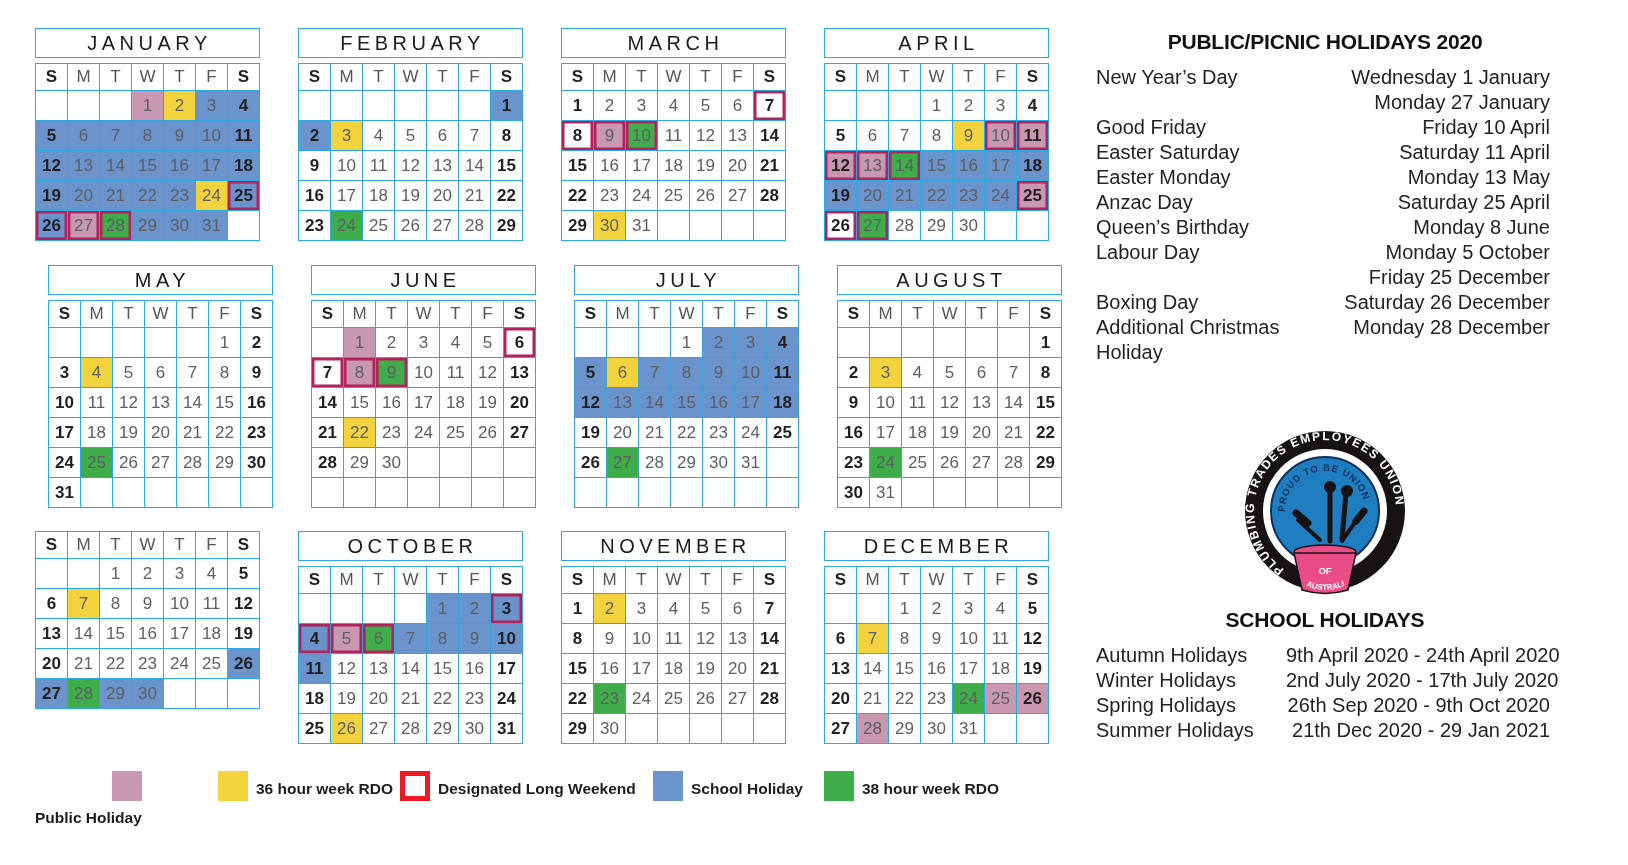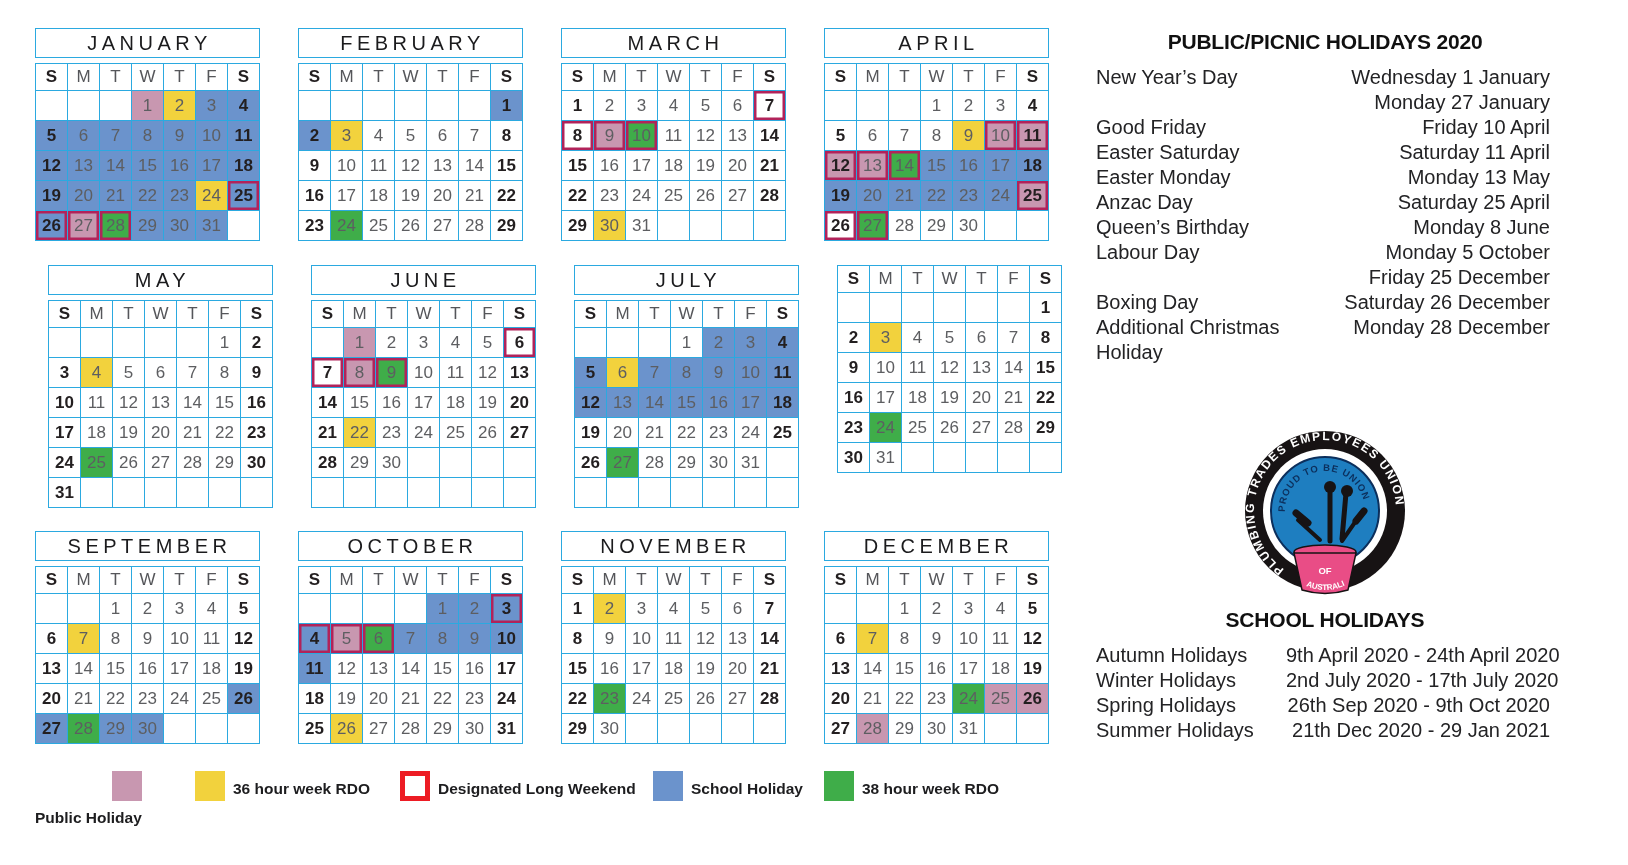--- a/index.html
+++ b/index.html
@@ -411,20 +411,21 @@
             <div class="day empty"></div>
             <div class="day empty"></div>
             <div class="day empty"></div>
             <div class="day empty"></div>
             <div class="day empty"></div>
             <div class="day empty"></div>
             <div class="day empty"></div>
           </div>
         </div>
         <div class="month">
+          <div class="mtitle">AUGUST</div>
           <div class="mgrid" style="grid-template-rows: 27px repeat(6, 30px);">
             <div class="dow end">S</div>
             <div class="dow">M</div>
             <div class="dow">T</div>
             <div class="dow">W</div>
             <div class="dow">T</div>
             <div class="dow">F</div>
             <div class="dow end">S</div>
             <div class="day empty"></div>
             <div class="day empty"></div>
@@ -466,21 +467,20 @@
             <div class="day empty"></div>
             <div class="day empty"></div>
             <div class="day empty"></div>
             <div class="day empty"></div>
             <div class="day empty"></div>
           </div>
         </div>
       </div>
     <div class="band" id="band-3">
         <div class="month">
-          <div class="mtitle">SEPTEMBER</div>
           <div class="mgrid" style="grid-template-rows: 27px repeat(5, 30px);">
             <div class="dow end">S</div>
             <div class="dow">M</div>
             <div class="dow">T</div>
             <div class="dow">W</div>
             <div class="dow">T</div>
             <div class="dow">F</div>
             <div class="dow end">S</div>
             <div class="day empty"></div>
             <div class="day empty"></div>
@@ -661,21 +661,21 @@
           </div>
         </div>
       </div>
   </div>
 
   <div id="legend">
       <div class="litem" style="left: 35px; flex-direction: column;">
         <div class="lswatch" style="background: var(--ph);"></div>
         <span class="llabel">Public Holiday</span>
       </div>
-      <div class="litem" style="left: 195px;">
+      <div class="litem" style="left: 218px;">
         <div class="lswatch" style="background: var(--r36);"></div>
         <span class="llabel">36 hour week RDO</span>
       </div>
       <div class="litem" style="left: 400px;">
         <div class="lswatch sw-lw"></div>
         <span class="llabel">Designated Long Weekend</span>
       </div>
       <div class="litem" style="left: 653px;">
         <div class="lswatch" style="background: var(--sch);"></div>
         <span class="llabel">School Holiday</span>

